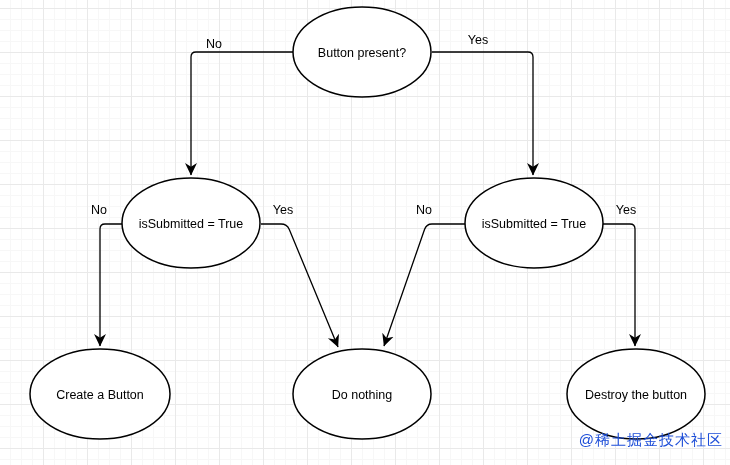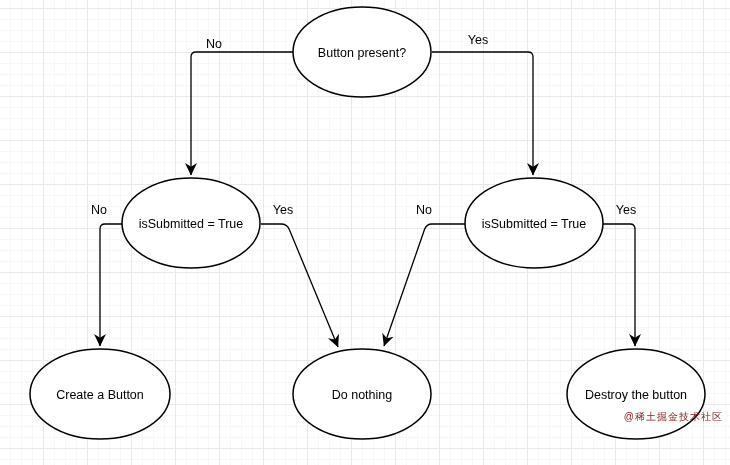--- a/index.html
+++ b/index.html
@@ -42,24 +42,24 @@
     fill: #000000;
   }
   .edge-label {
     font-family: "Liberation Sans", sans-serif;
     font-size: 12.5px;
     fill: #000000;
   }
   .watermark {
     position: absolute;
     right: 7px;
-    top: 410px;
-    font-size: 10px;
+    top: 431px;
+    font-size: 15px;
     letter-spacing: 1px;
-    color: #7f1d1d;
+    color: #1d4ed8;
     white-space: nowrap;
     z-index: 2;
   }
 </style>
 </head>
 <body>
 
 <svg class="flowchart" width="730" height="465" viewBox="0 0 730 465">
   <defs>
     <marker id="arrow" viewBox="0 0 10 10" refX="9.2" refY="5" markerWidth="10" markerHeight="10" orient="auto-start-reverse">

